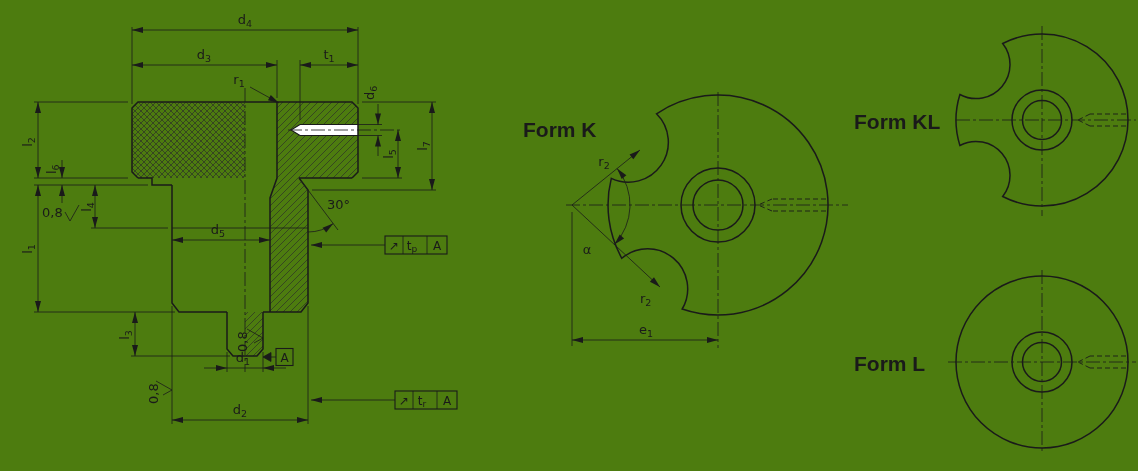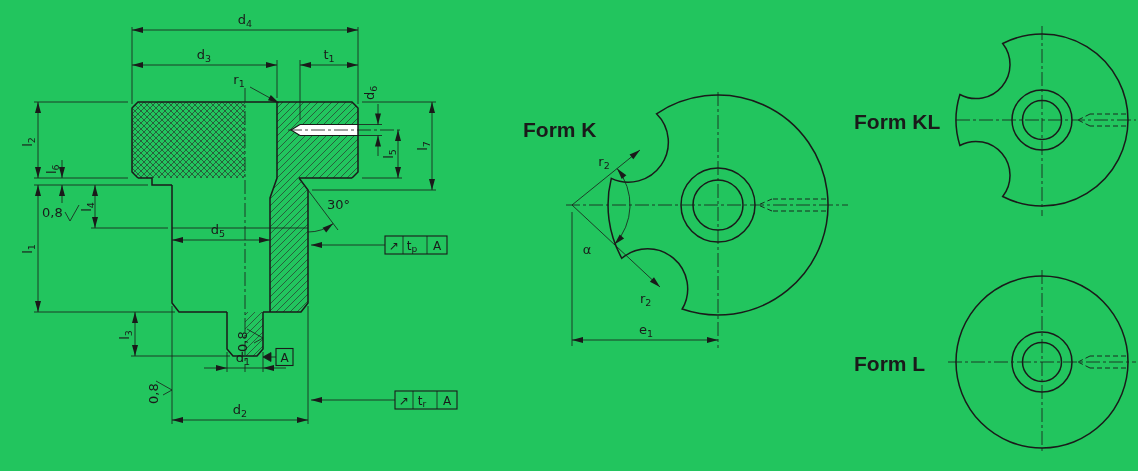--- a/index.html
+++ b/index.html
@@ -1,16 +1,16 @@
 <!DOCTYPE html>
 <html><head>
 <meta charset="utf-8">
 <style>
   html,body{margin:0;padding:0;background:#ffffff;}
-  .canvas{position:relative;width:1138px;height:471px;background:#22c55e;overflow:hidden;
+  .canvas{position:relative;width:1138px;height:471px;background:#4d7c0f;overflow:hidden;
           font-family:"DejaVu Sans",sans-serif;}
   svg{display:block;}
   .outline{stroke:#1a1a1a;stroke-width:1.5;fill:none;stroke-linejoin:miter;stroke-linecap:butt;}
   .medium{stroke:#1a1a1a;stroke-width:1.1;fill:none;}
   .thin, .thin line, .thin path{stroke:#1a1a1a;stroke-width:0.8;fill:none;}
   .cl{stroke:#1a1a1a;stroke-width:0.8;fill:none;stroke-dasharray:14 3 3 3;}
   .hid{stroke:#1a1a1a;stroke-width:0.9;fill:none;stroke-dasharray:5 3;}
   .rsym{stroke:#1a1a1a;stroke-width:1.1;fill:none;}
   text{stroke:none;}
   .dimtext{font:13px "DejaVu Sans",sans-serif;fill:#1a1a1a;}

